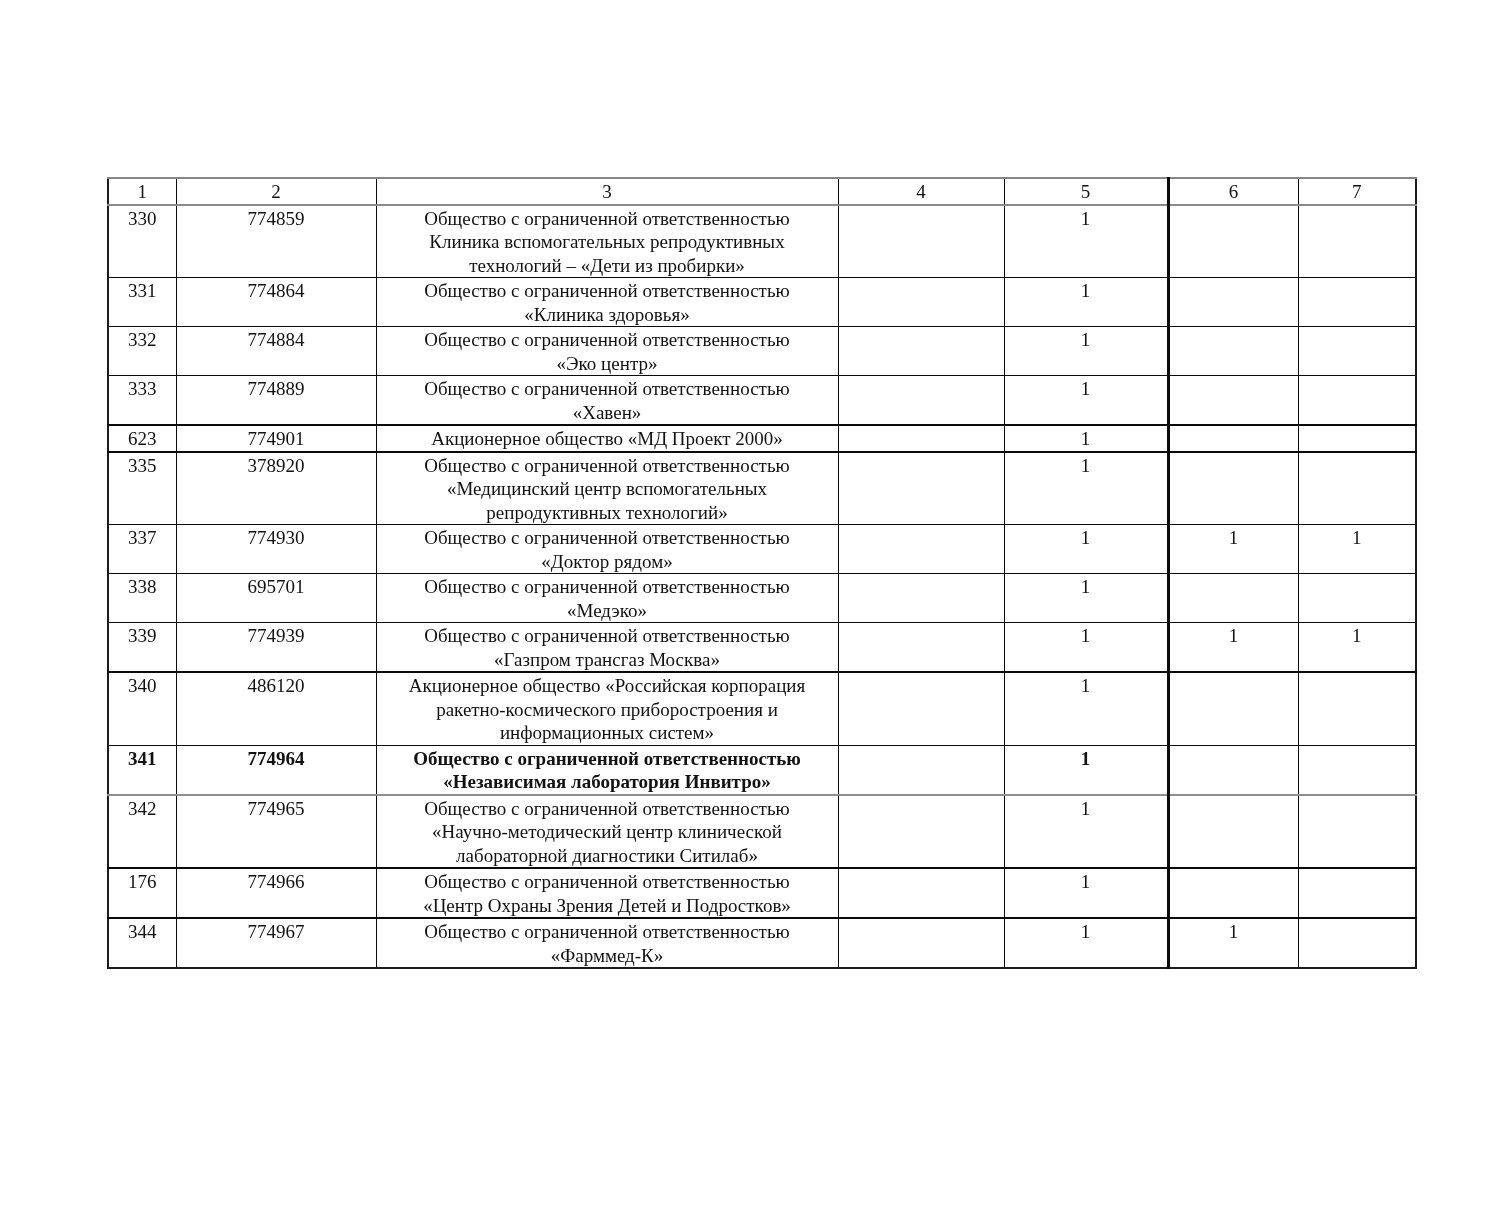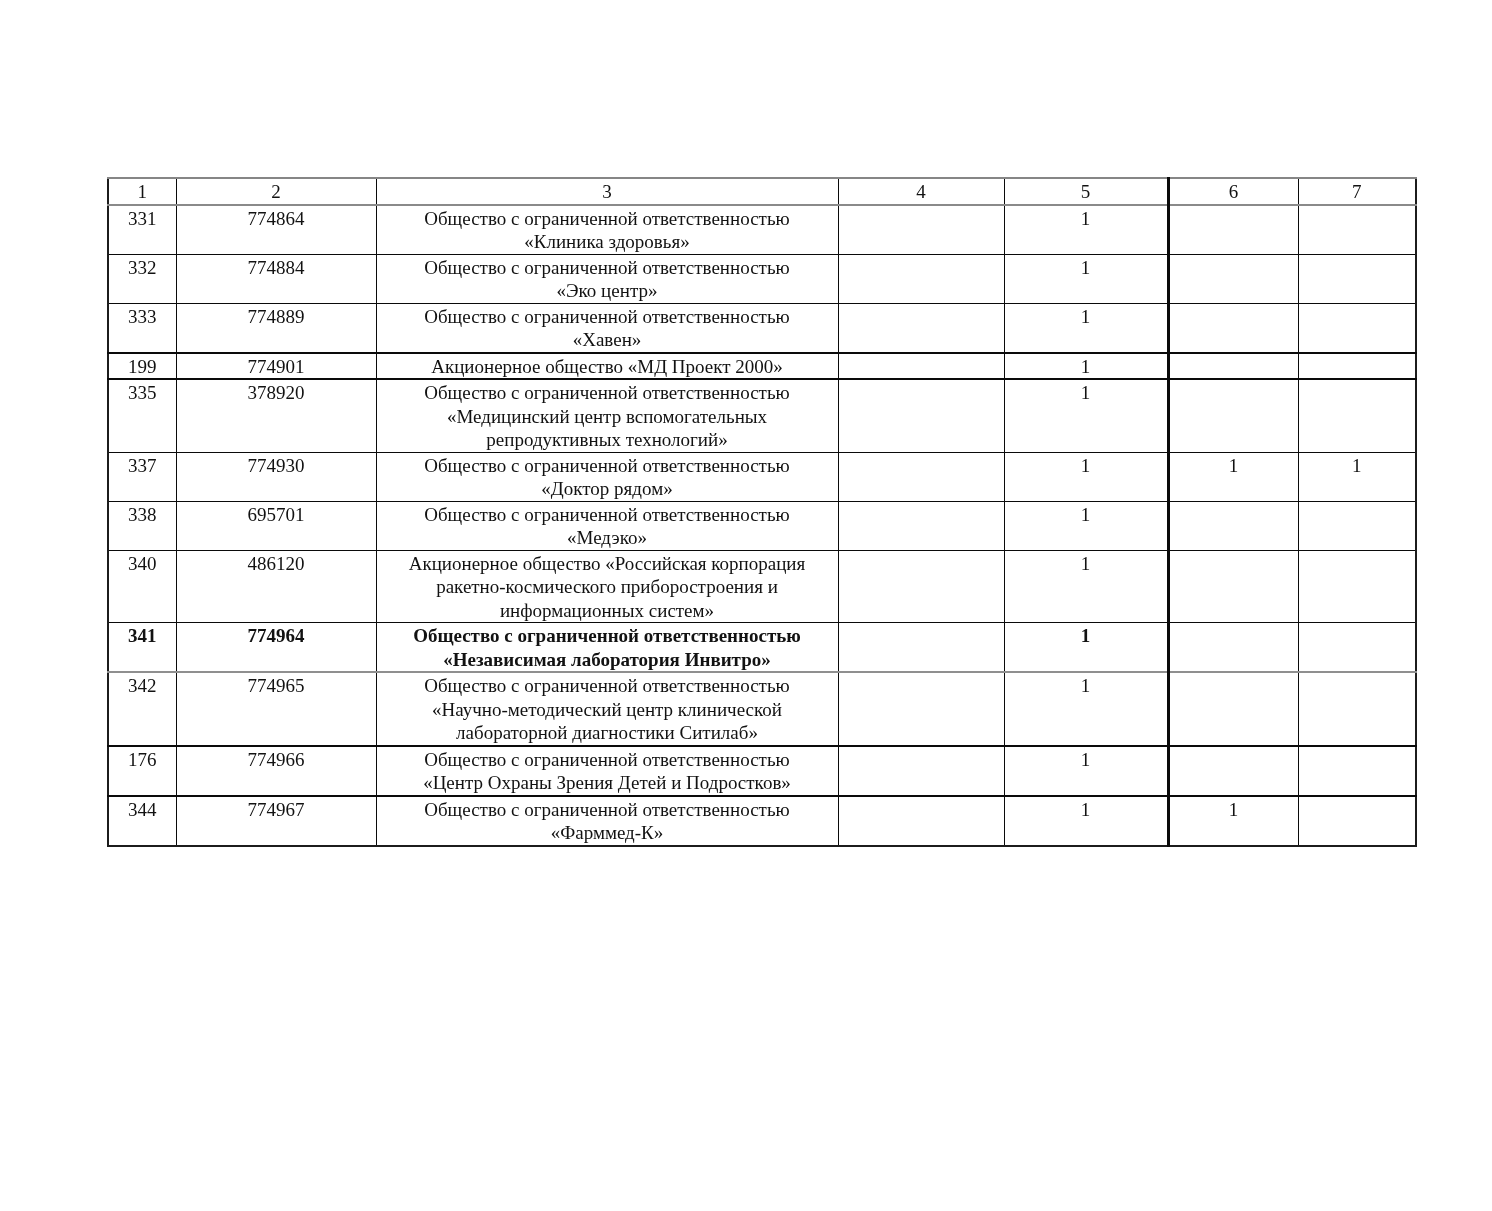--- a/index.html
+++ b/index.html
@@ -80,20 +80,31 @@
           <th>2</th>
           <th>3</th>
           <th>4</th>
           <th>5</th>
           <th>6</th>
           <th>7</th>
         </tr>
     </thead>
     <tbody>
         <tr>
+          <td>330</td>
+          <td>774859</td>
+          <td class="org-name">Общество с ограниченной ответственностью
+Клиника вспомогательных репродуктивных
+технологий – «Дети из пробирки»</td>
+          <td></td>
+          <td>1</td>
+          <td></td>
+          <td></td>
+        </tr>
+        <tr>
           <td>331</td>
           <td>774864</td>
           <td class="org-name">Общество с ограниченной ответственностью
 «Клиника здоровья»</td>
           <td></td>
           <td>1</td>
           <td></td>
           <td></td>
         </tr>
         <tr>
@@ -110,21 +121,21 @@
           <td>333</td>
           <td>774889</td>
           <td class="org-name">Общество с ограниченной ответственностью
 «Хавен»</td>
           <td></td>
           <td>1</td>
           <td></td>
           <td></td>
         </tr>
         <tr class="thick">
-          <td>199</td>
+          <td>623</td>
           <td>774901</td>
           <td class="org-name">Акционерное общество «МД Проект 2000»</td>
           <td></td>
           <td>1</td>
           <td></td>
           <td></td>
         </tr>
         <tr>
           <td>335</td>
           <td>378920</td>
@@ -148,20 +159,30 @@
         </tr>
         <tr>
           <td>338</td>
           <td>695701</td>
           <td class="org-name">Общество с ограниченной ответственностью
 «Медэко»</td>
           <td></td>
           <td>1</td>
           <td></td>
           <td></td>
+        </tr>
+        <tr class="thick">
+          <td>339</td>
+          <td>774939</td>
+          <td class="org-name">Общество с ограниченной ответственностью
+«Газпром трансгаз Москва»</td>
+          <td></td>
+          <td>1</td>
+          <td>1</td>
+          <td>1</td>
         </tr>
         <tr>
           <td>340</td>
           <td>486120</td>
           <td class="org-name">Акционерное общество «Российская корпорация
 ракетно-космического приборостроения и
 информационных систем»</td>
           <td></td>
           <td>1</td>
           <td></td>

